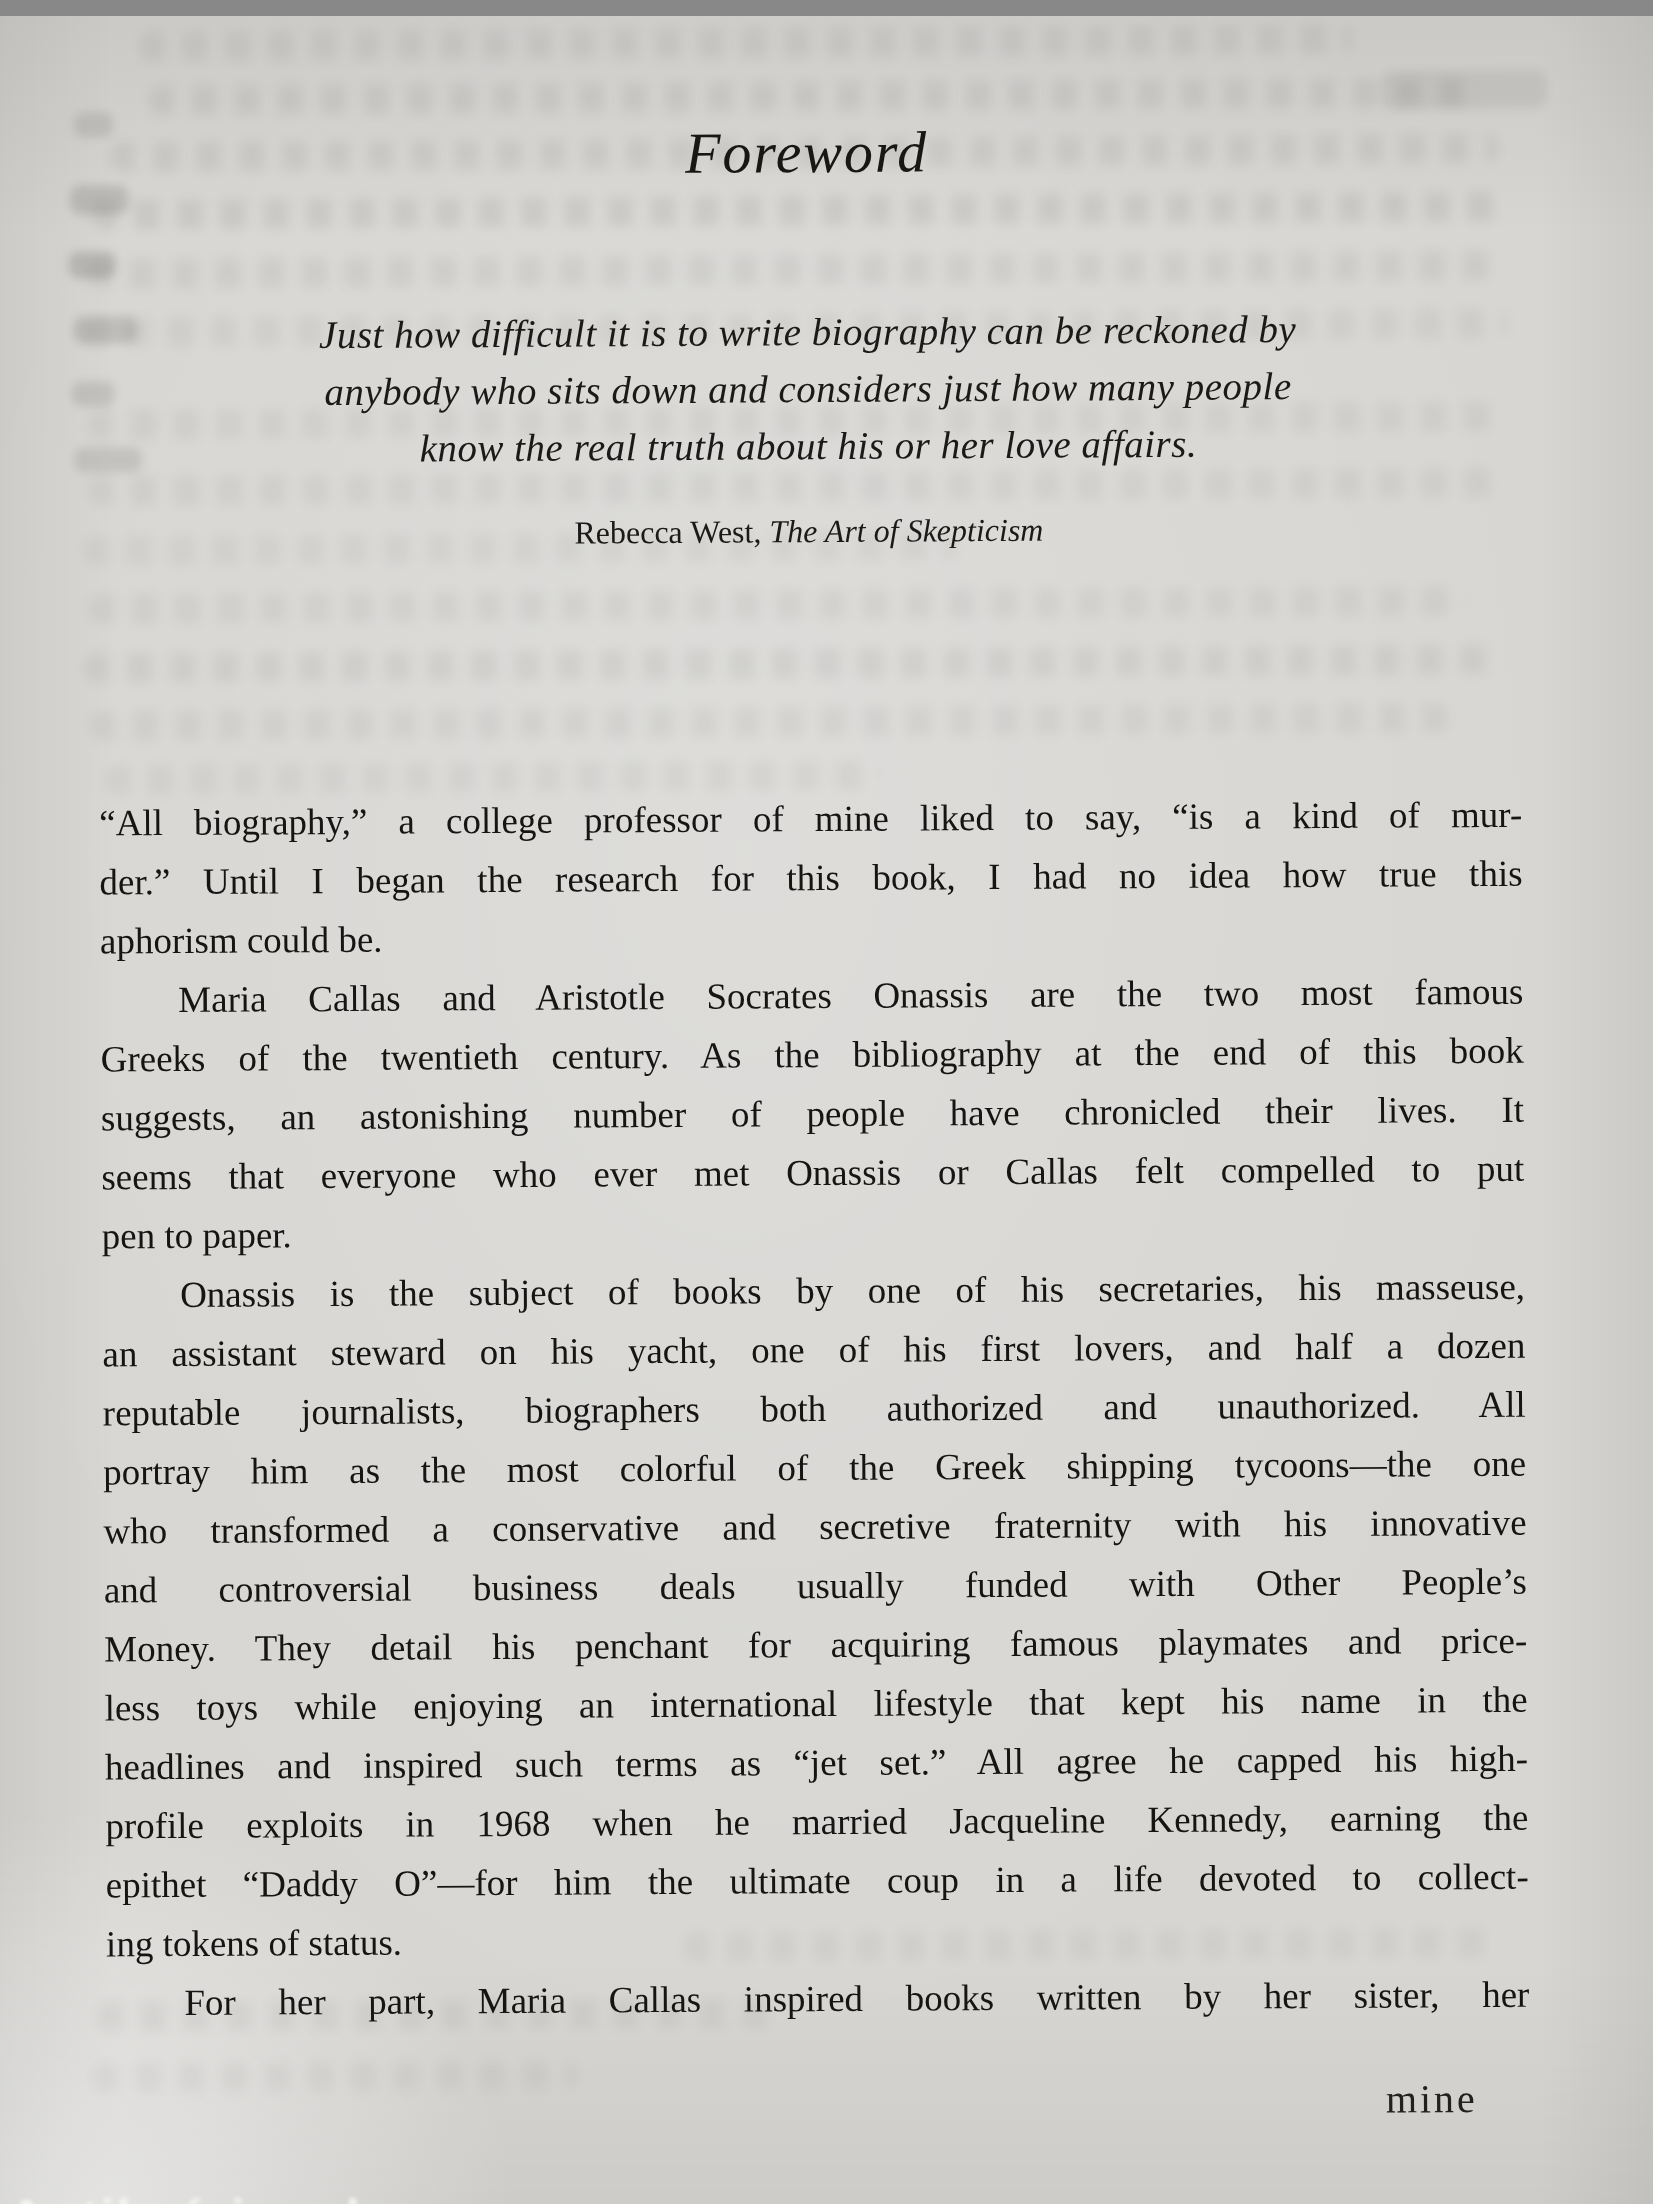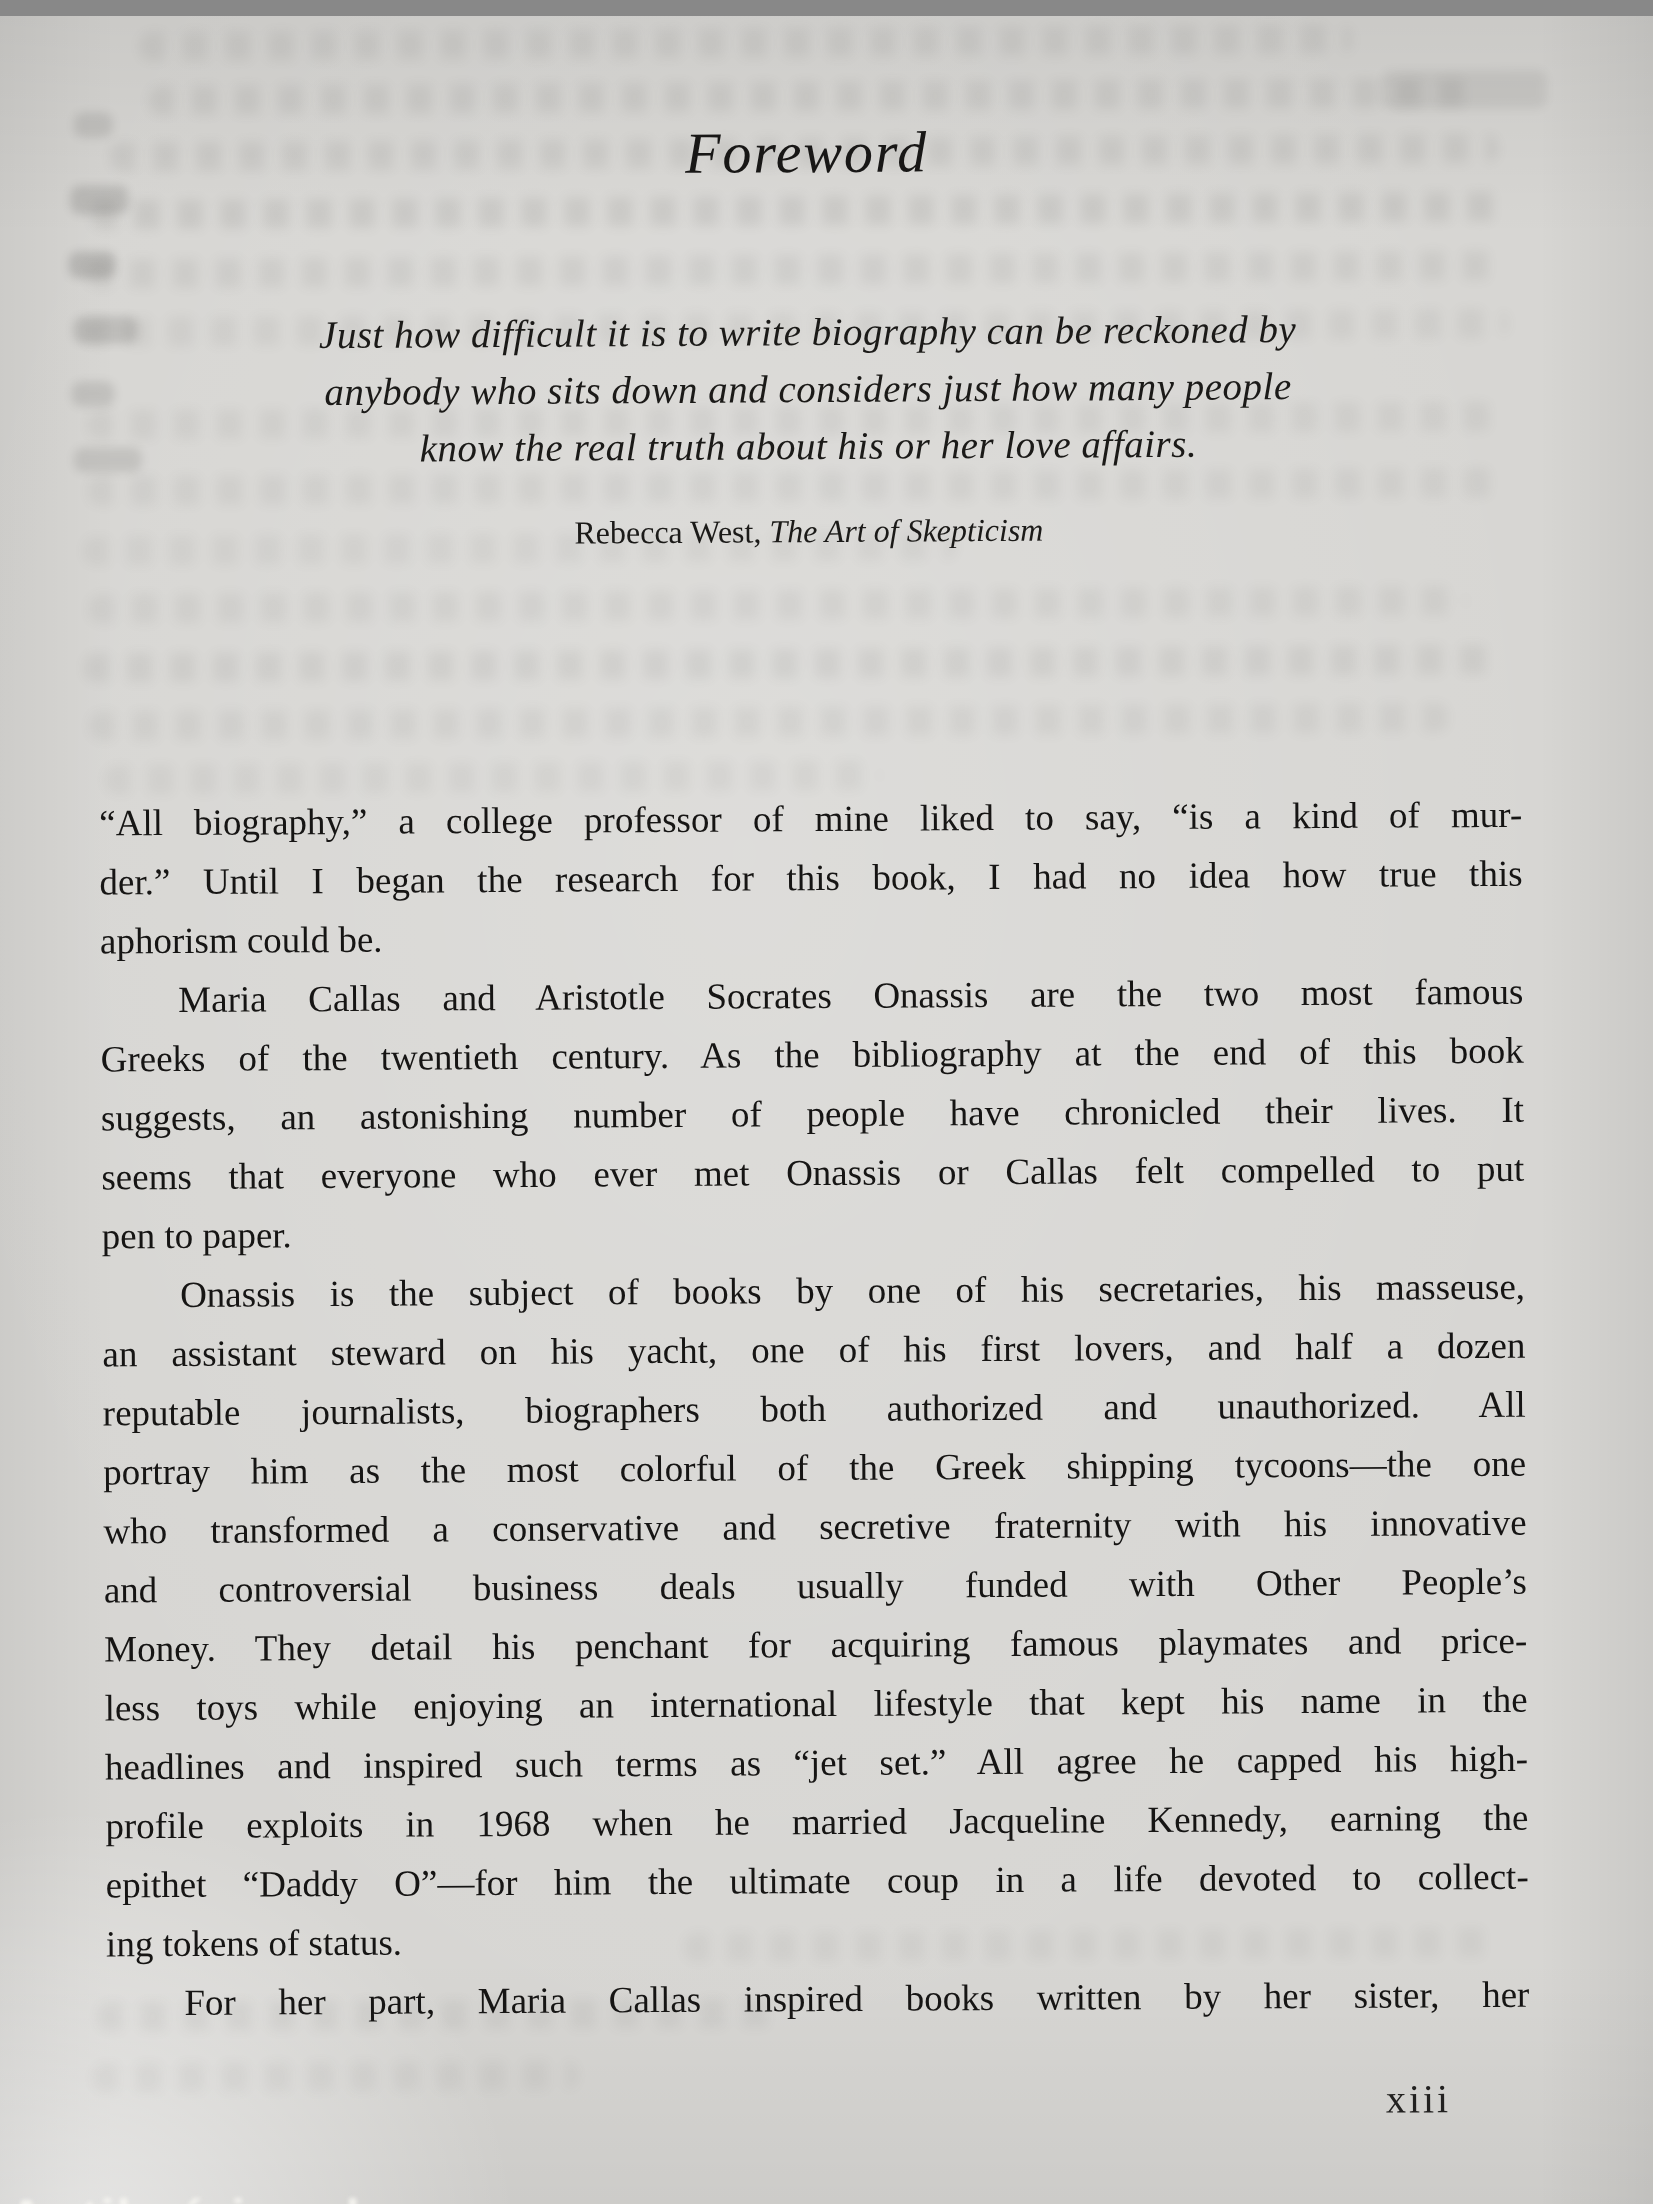--- a/index.html
+++ b/index.html
@@ -187,18 +187,18 @@
           <div class="line">headlines and inspired such terms as “jet set.” All agree he capped his high-</div>
           <div class="line">profile exploits in 1968 when he married Jacqueline Kennedy, earning the</div>
           <div class="line">epithet “Daddy O”—for him the ultimate coup in a life devoted to collect-</div>
           <div class="line">ing tokens of status.</div>
         </div>
         <div class="para indent justify-last">
           <div class="line">For her part, Maria Callas inspired books written by her sister, her</div>
         </div>
       </div>
 
-    <div class="page-number">xiii</div>
+    <div class="page-number">mine</div>
   </div>
 
   <div class="watermark">Antikvárium.hu</div>
 </div>
 
 
 </body></html>

